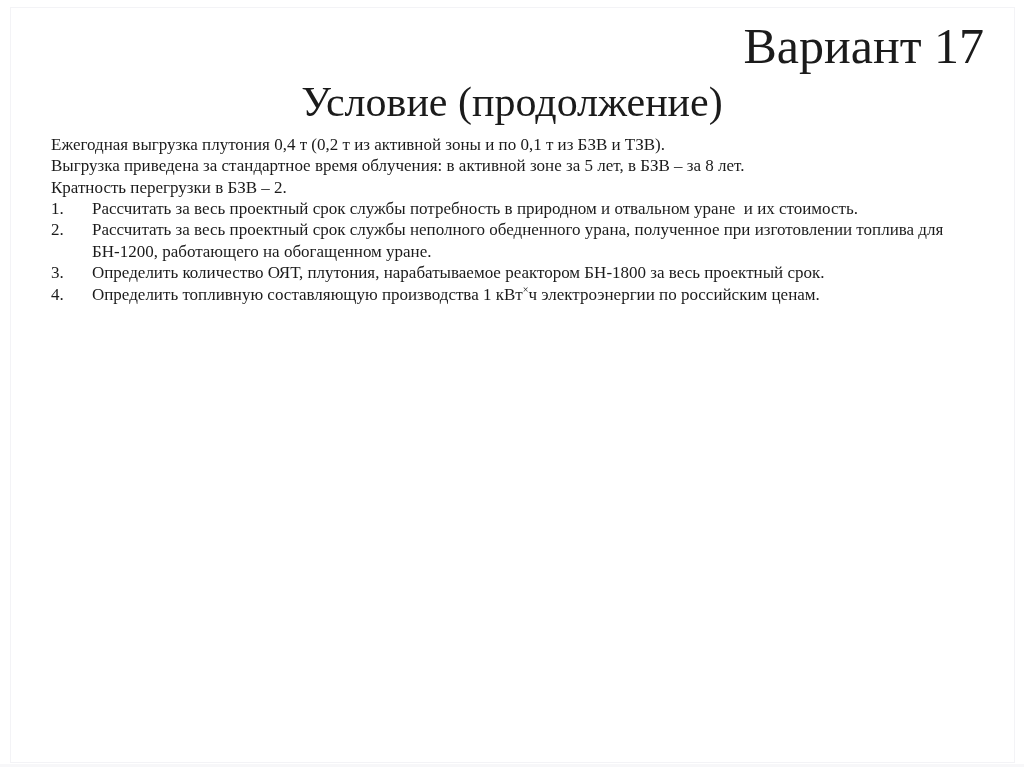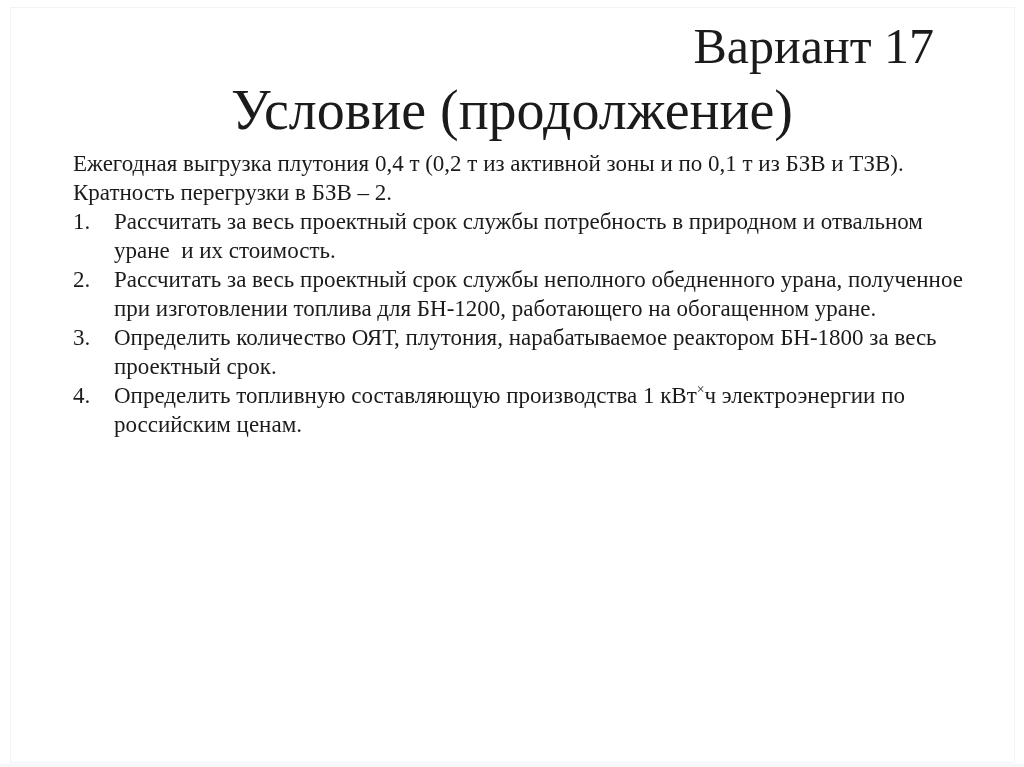--- a/index.html
+++ b/index.html
@@ -29,39 +29,39 @@
     pointer-events: none;
   }
   .bottom-strip {
     position: absolute;
     left: 0; right: 0; bottom: 0; height: 3px;
     background: #f7f7f9;
     pointer-events: none;
   }
   .title {
     padding-top: 18px;
-    padding-right: 90px;
+    padding-right: 40px;
     text-align: right;
     font-size: 50px;
     line-height: 1.15;
     font-weight: normal;
     white-space: pre-wrap;
   }
   .subtitle {
     margin-top: 2px;
     text-align: center;
-    font-size: 56px;
+    font-size: 42px;
     line-height: 1.15;
     font-weight: normal;
     white-space: pre-wrap;
   }
   .content {
-    margin: 8px 58px 0 73px;
+    margin: 8px 58px 0 51px;
     width: 907px;
-    font-size: 23px;
+    font-size: 17px;
     line-height: 1.26;
   }
   .paragraph {
     white-space: pre-wrap;
   }
   .task-list {
     list-style: none;
   }
   .task-item {
     display: flex;
@@ -85,20 +85,21 @@
 
 <div class="slide">
   <div class="frame"></div>
 
   <h1 class="title">Вариант 17</h1>
 
   <h2 class="subtitle">Условие (продолжение)</h2>
 
   <div class="content">
     <div class="paragraph">Ежегодная выгрузка плутония 0,4 т (0,2 т из активной зоны и по 0,1 т из БЗВ и ТЗВ).</div>
+    <div class="paragraph">Выгрузка приведена за стандартное время облучения: в активной зоне за 5 лет, в БЗВ – за 8 лет.</div>
     <div class="paragraph">Кратность перегрузки в БЗВ – 2.</div>
 
     <ol class="task-list">
       <li class="task-item">
         <span class="task-number">1.</span>
         <span class="task-text">Рассчитать за весь проектный срок службы потребность в природном и отвальном уране  и их стоимость.</span>
       </li>
       <li class="task-item">
         <span class="task-number">2.</span>
         <span class="task-text">Рассчитать за весь проектный срок службы неполного обедненного урана, полученное при изготовлении топлива для БН-1200, работающего на обогащенном уране.</span>

